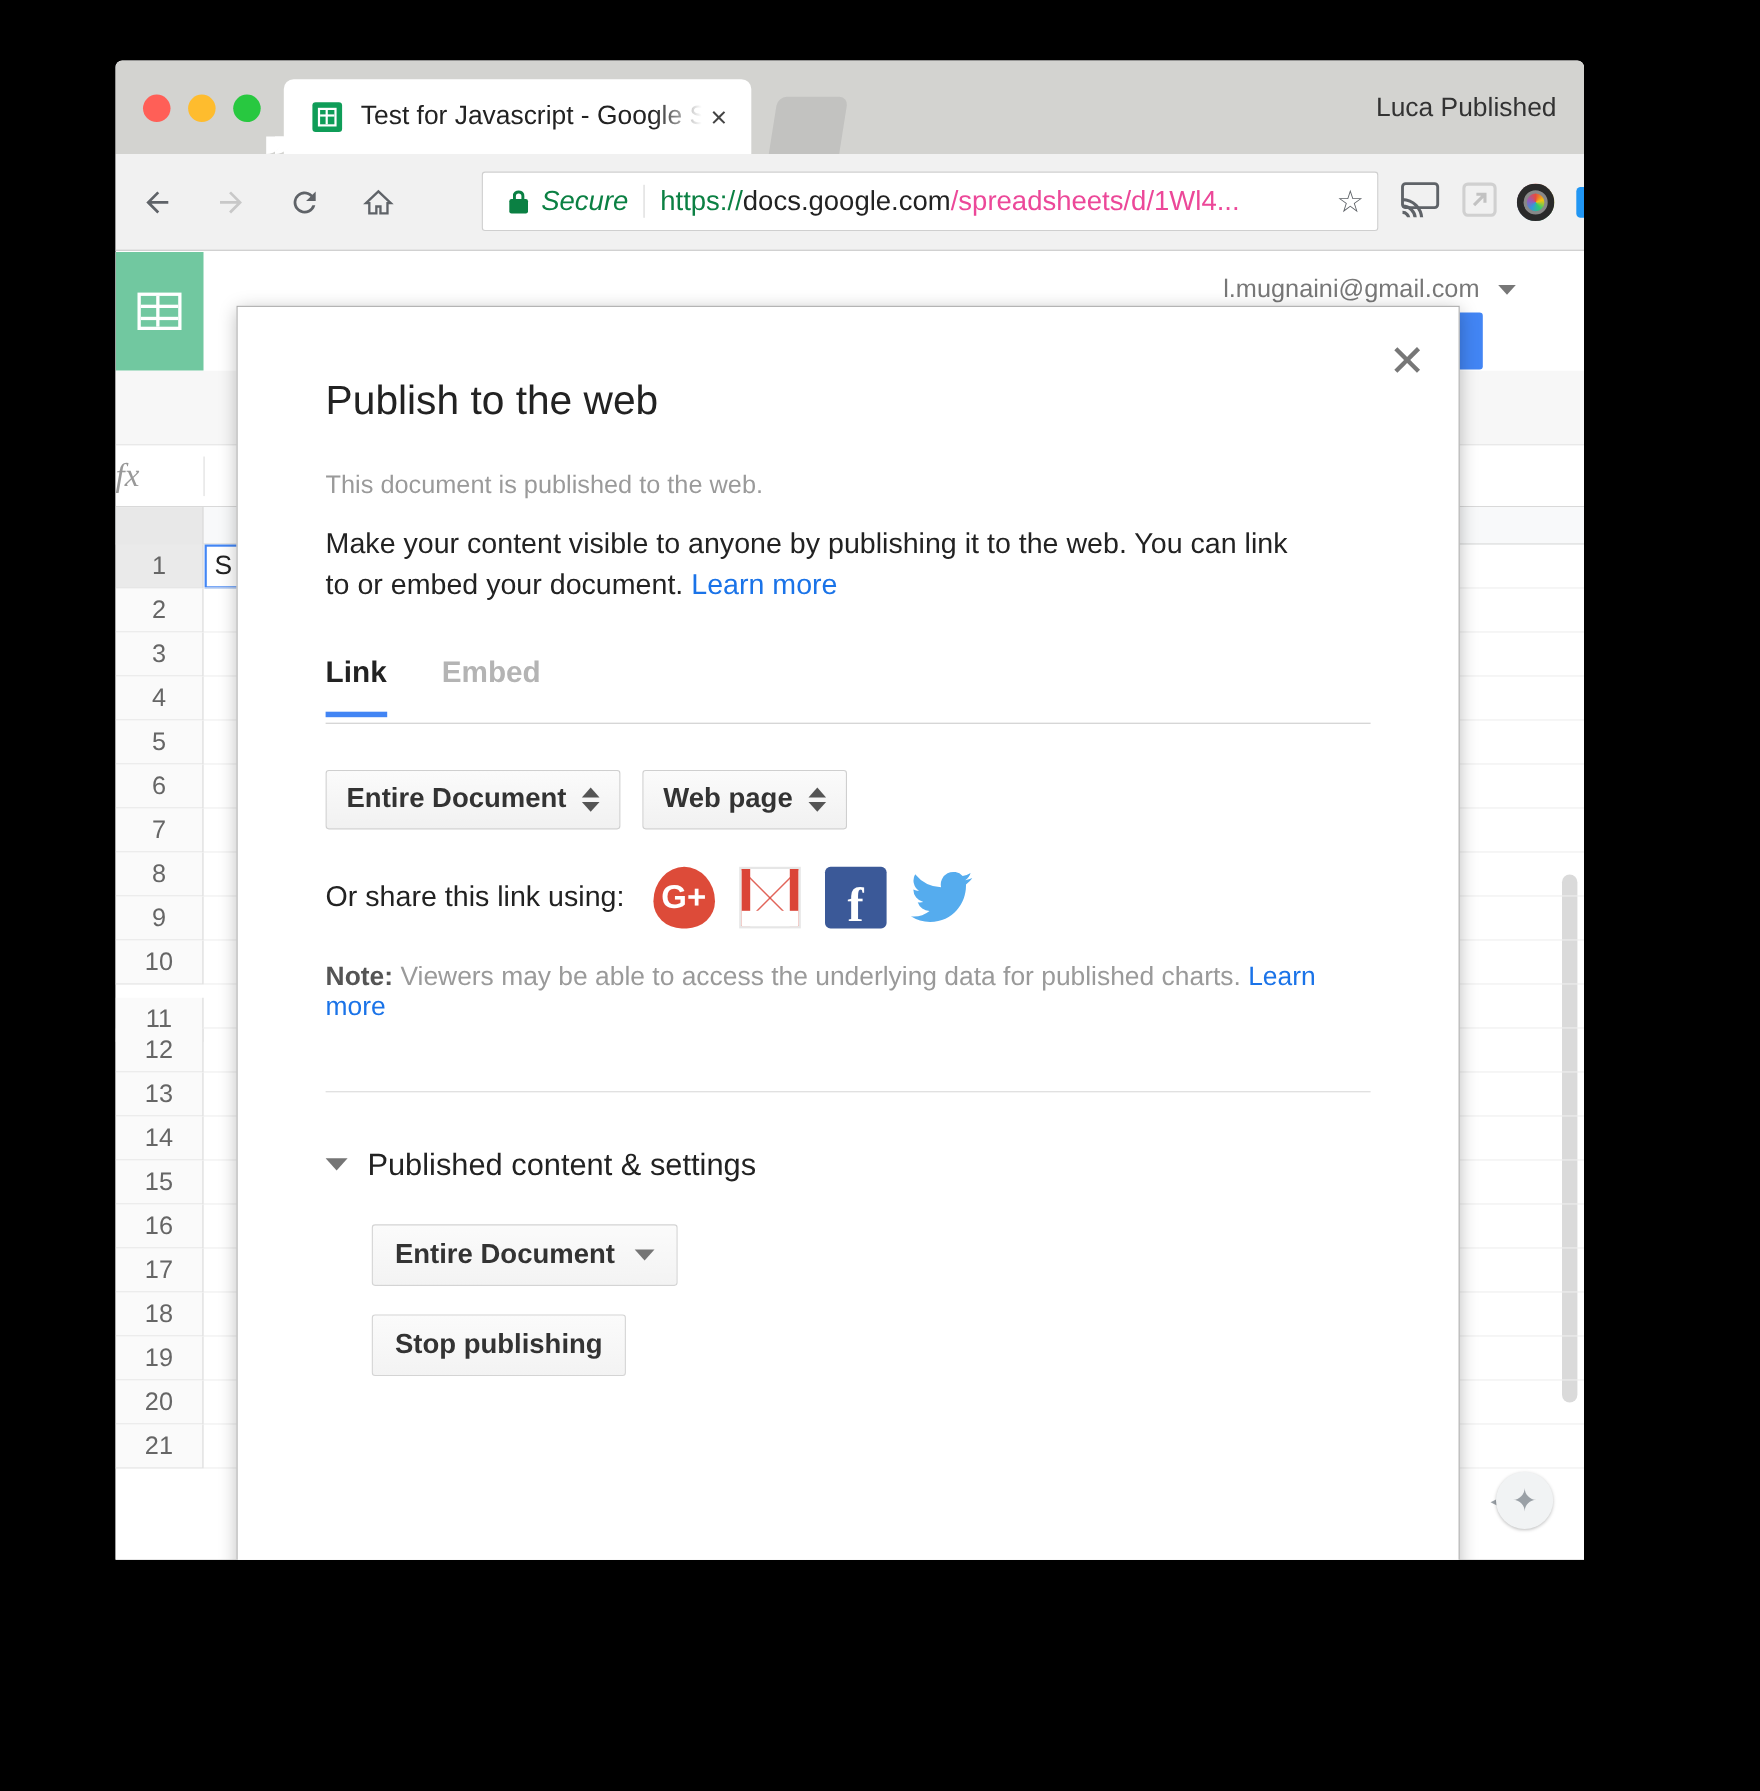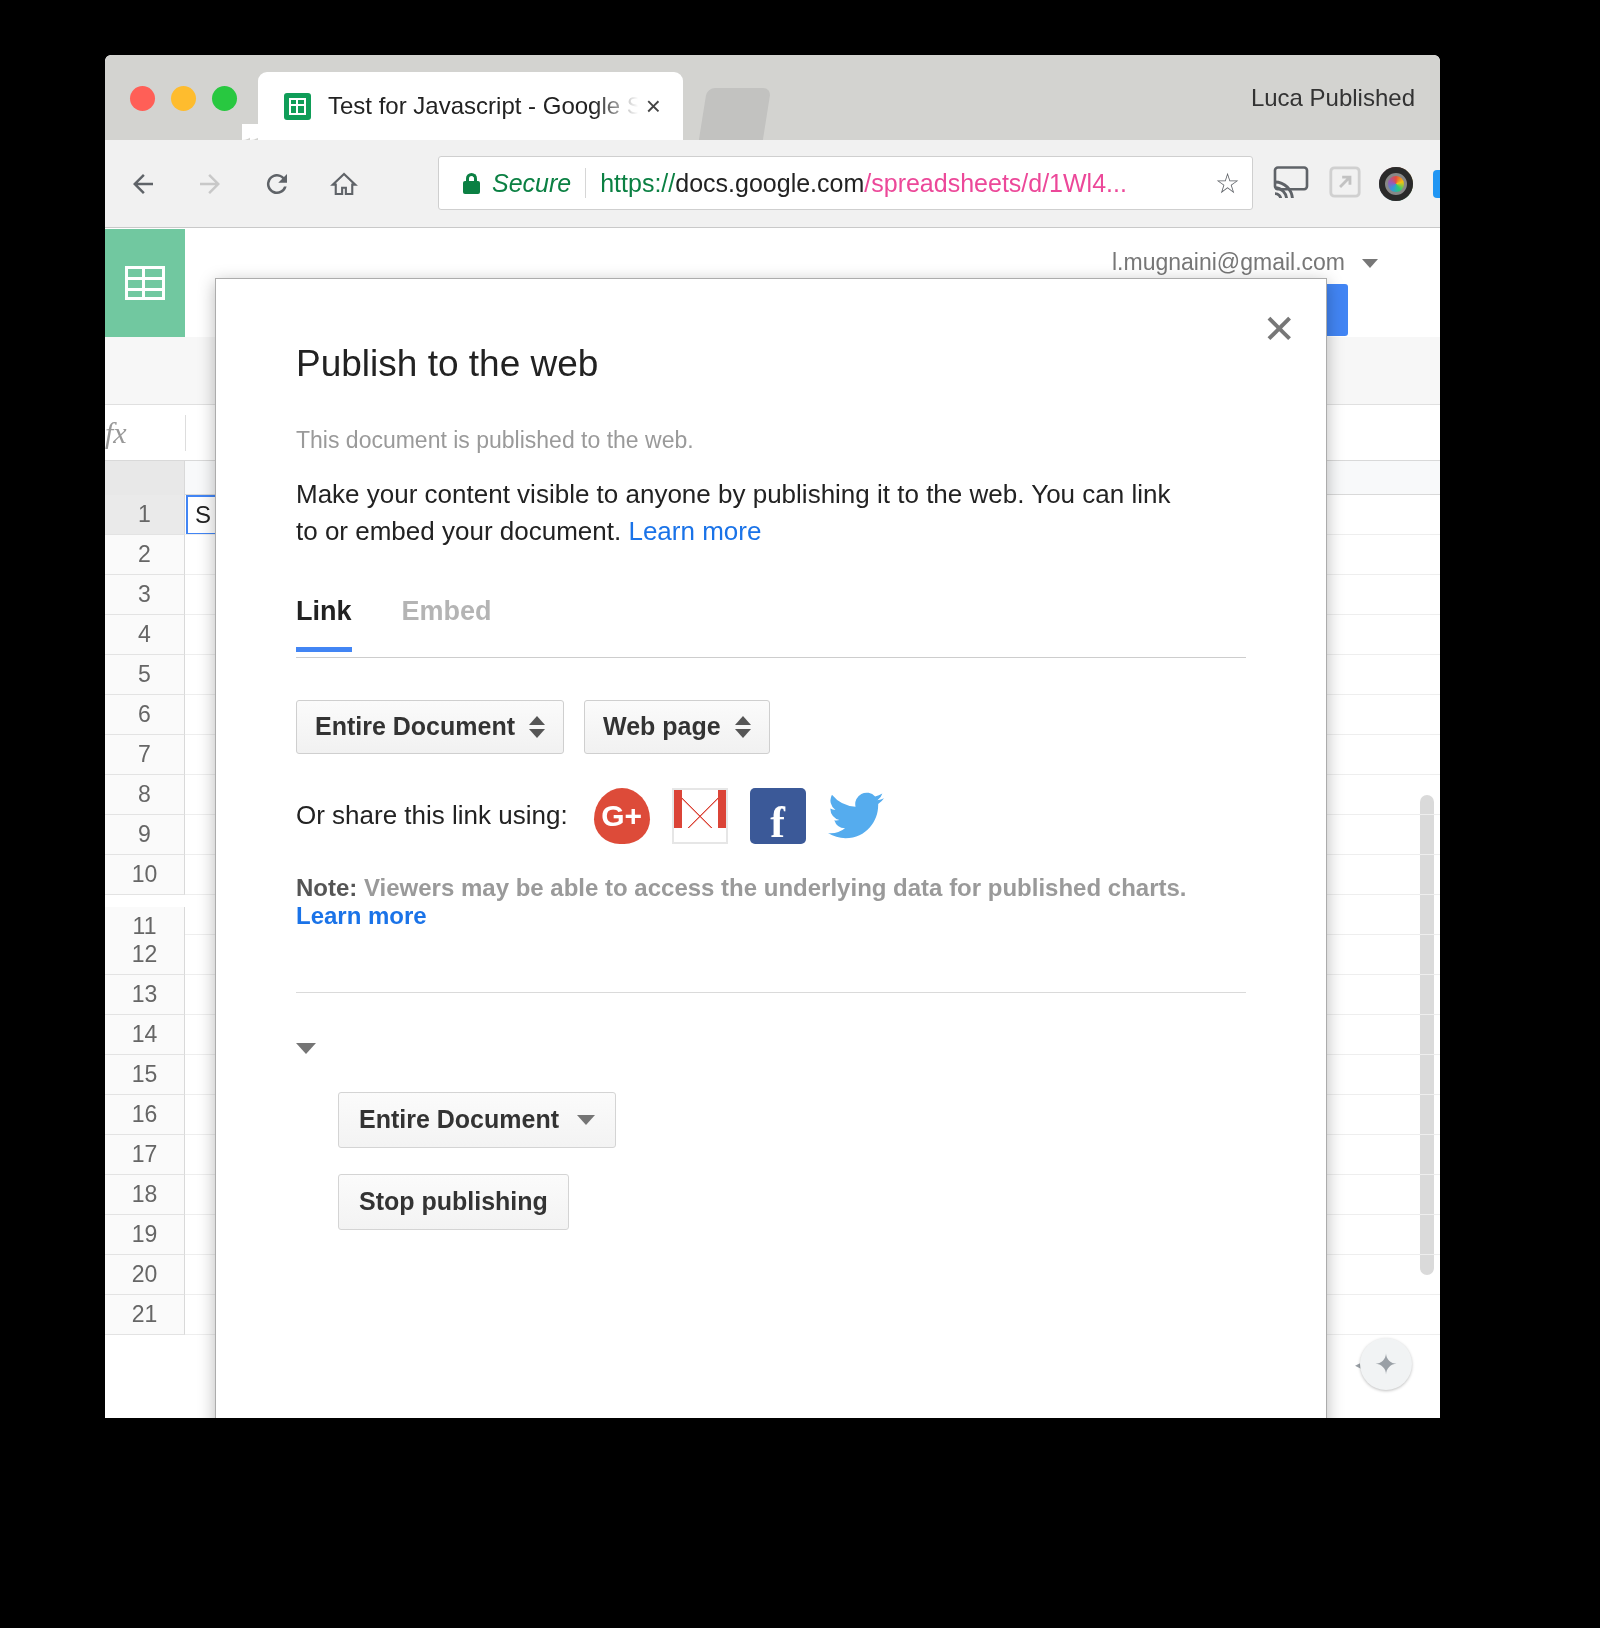--- a/index.html
+++ b/index.html
@@ -257,21 +257,21 @@
     background: #fff; }
   #gmail-bar-l { position: absolute; left: 0; top: 0; width: 8px; height: 100%; background: #db4437; }
   #gmail-bar-r { position: absolute; right: 0; top: 0; width: 8px; height: 100%; background: #db4437; }
   #fb-icon { background: #3b5998; border-radius: 5px; color: #fff;
     font-family: "Liberation Serif", serif; font-weight: bold; font-size: 44px;
     display: flex; align-items: flex-end; justify-content: center; line-height: .94; }
   #tw-icon { color: #55acee; font-size: 52px; display: flex; align-items: center;
     justify-content: center; line-height: 1; }
 
   
-  #note-row { margin-top: 30px; font-size: 24px; color: #9a9a9a; font-weight: bold; }
+  #note-row { margin-top: 30px; font-size: 24px; color: #9a9a9a; }
   #note-row b { color: #555; }
 
   
   #published-wrap { position: relative; margin-top: 38px; height: 76px; }
   #published-button {
     position: absolute; left: 1px; top: 4px;
     width: 136px; height: 62px;
     background: #a0c2f6; border: 1px solid #8ab0ef; border-radius: 3px;
     color: #fff; font-size: 25px; font-weight: bold;
     display: flex; align-items: center; justify-content: center; cursor: pointer;
@@ -514,20 +514,21 @@
           <b>Note:</b>
           <span>Viewers may be able to access the underlying data for published charts.</span>
           <span class="link">Learn more</span>
         </div>
 
 
         <div id="divider"></div>
 
         <div id="settings-header">
           <span id="settings-caret"></span>
+          <span>Published content &amp; settings</span>
         </div>
 
         <div id="settings-body">
           <div class="btn-grey">
             <span>Entire Document</span>
             <span class="caret-down"></span>
           </div>
           <div id="stop-publishing-row">
             <div class="btn-grey">Stop publishing</div>
           </div>

